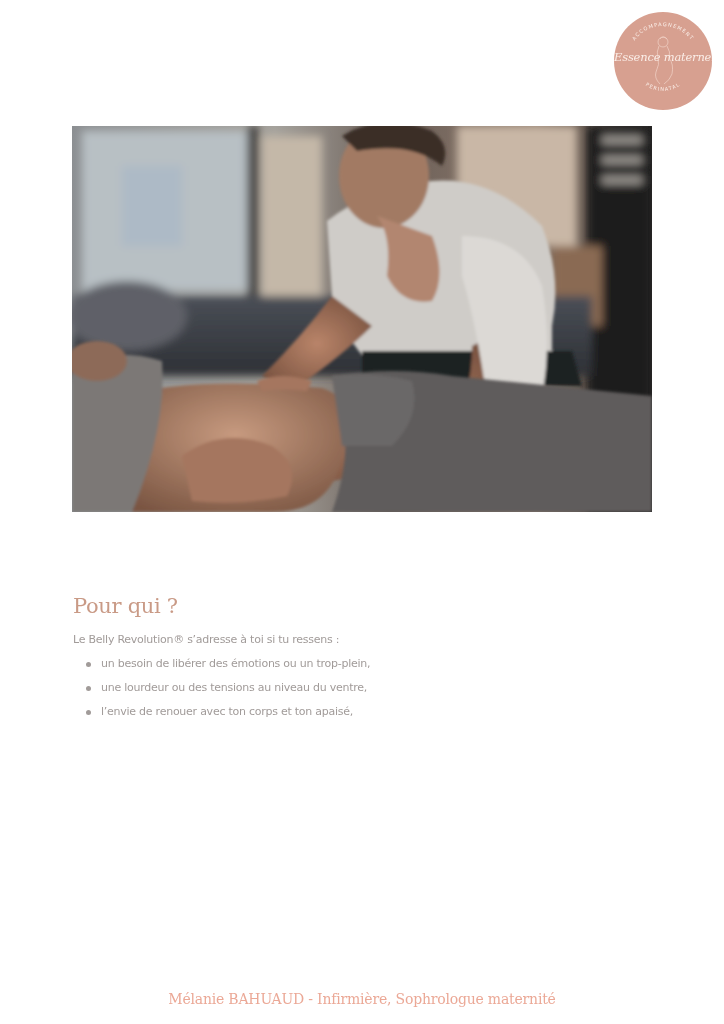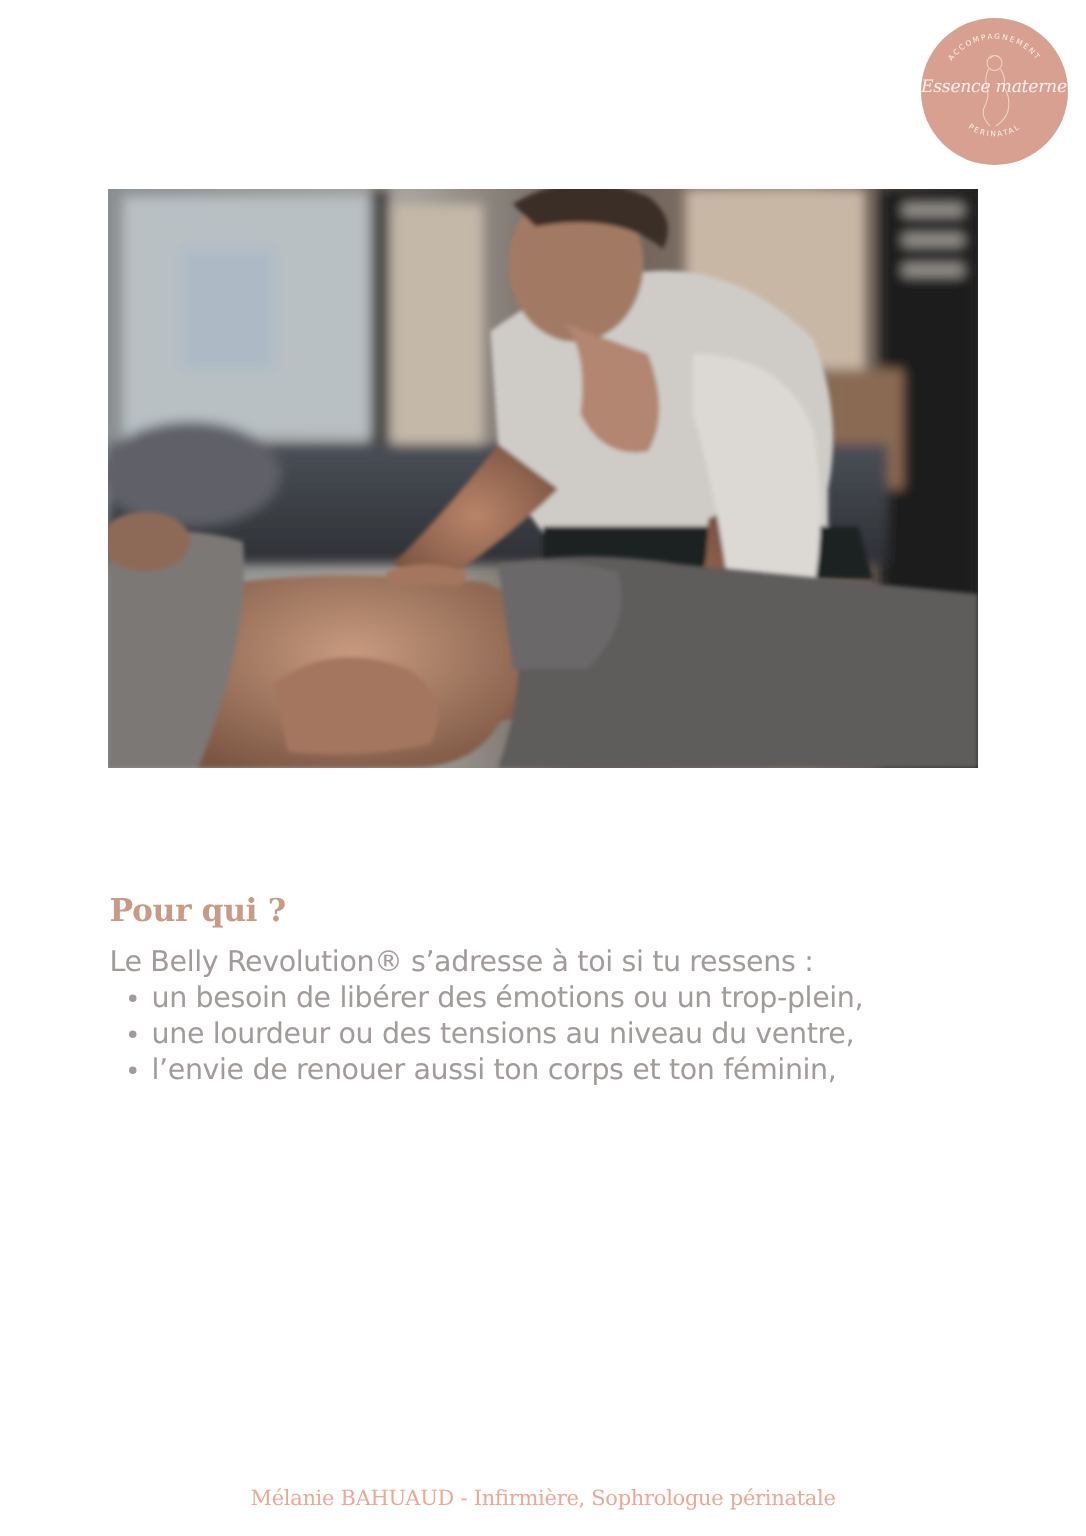--- a/index.html
+++ b/index.html
@@ -50,28 +50,28 @@
     .photo svg { display: block; }
     .content {
       position: absolute;
       left: 73px;
       top: 594px;
       width: 600px;
     }
     .heading {
       font-family: "DejaVu Serif", serif;
       font-size: 21px;
-      font-weight: bold;
+      font-weight: normal;
       color: #c99a86;
       margin: 0 0 10px 0;
       letter-spacing: -0.3px;
     }
     .body-text {
       font-family: "DejaVu Sans", sans-serif;
-      font-size: 19px;
+      font-size: 11px;
       line-height: 24px;
       color: #a19b99;
       letter-spacing: -0.25px;
     }
     .intro { margin: 0; }
     ul.bullets {
       margin: 0;
       padding: 0 0 0 28px;
       list-style: none;
     }
@@ -206,18 +206,18 @@
   </svg>
 </div>
 
 <div class="content">
   <h2 class="heading">Pour qui ?</h2>
   <div class="body-text">
     <p class="intro">Le Belly Revolution® s’adresse à toi si tu ressens :</p>
     <ul class="bullets">
       <li>un besoin de libérer des émotions ou un trop-plein,</li>
       <li>une lourdeur ou des tensions au niveau du ventre,</li>
-      <li>l’envie de renouer aussi ton corps et ton féminin,</li>
+      <li>l’envie de renouer avec ton corps et ton apaisé,</li>
     </ul>
   </div>
 </div>
 
-<div class="footer">Mélanie BAHUAUD - Infirmière, Sophrologue périnatale</div>
+<div class="footer">Mélanie BAHUAUD - Infirmière, Sophrologue maternité</div>
 
 </body></html>

